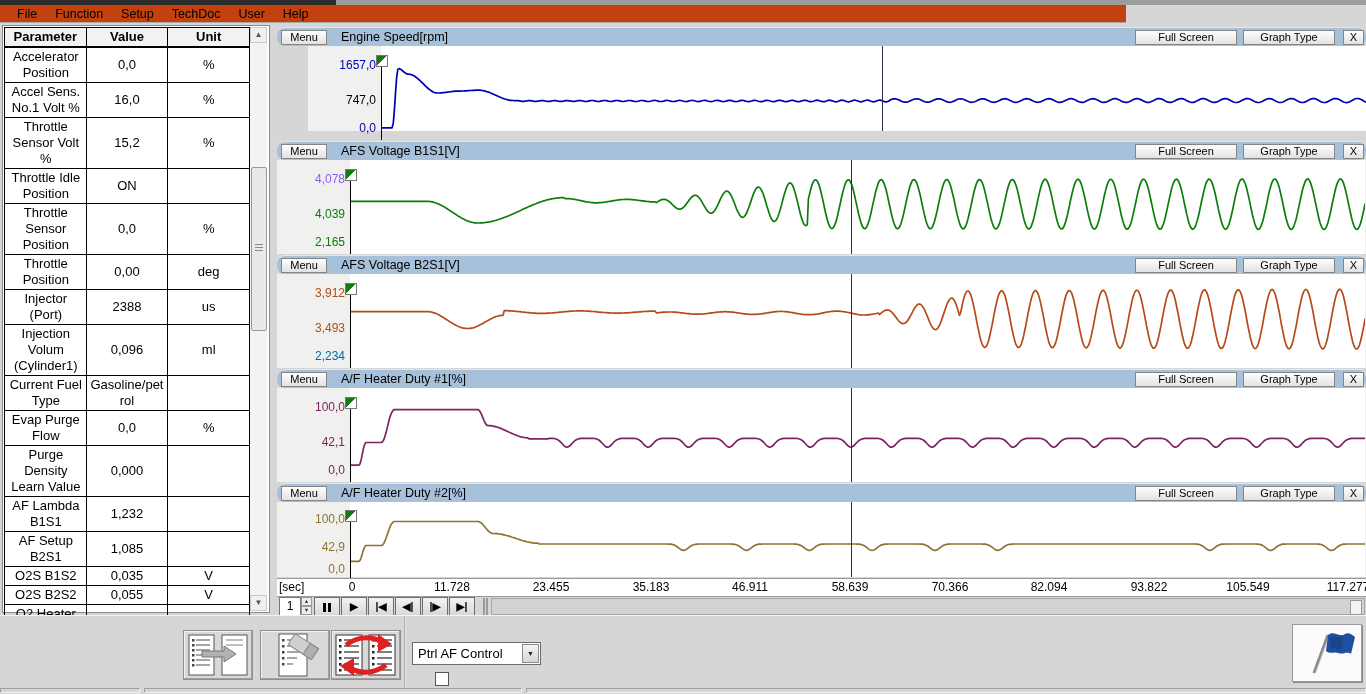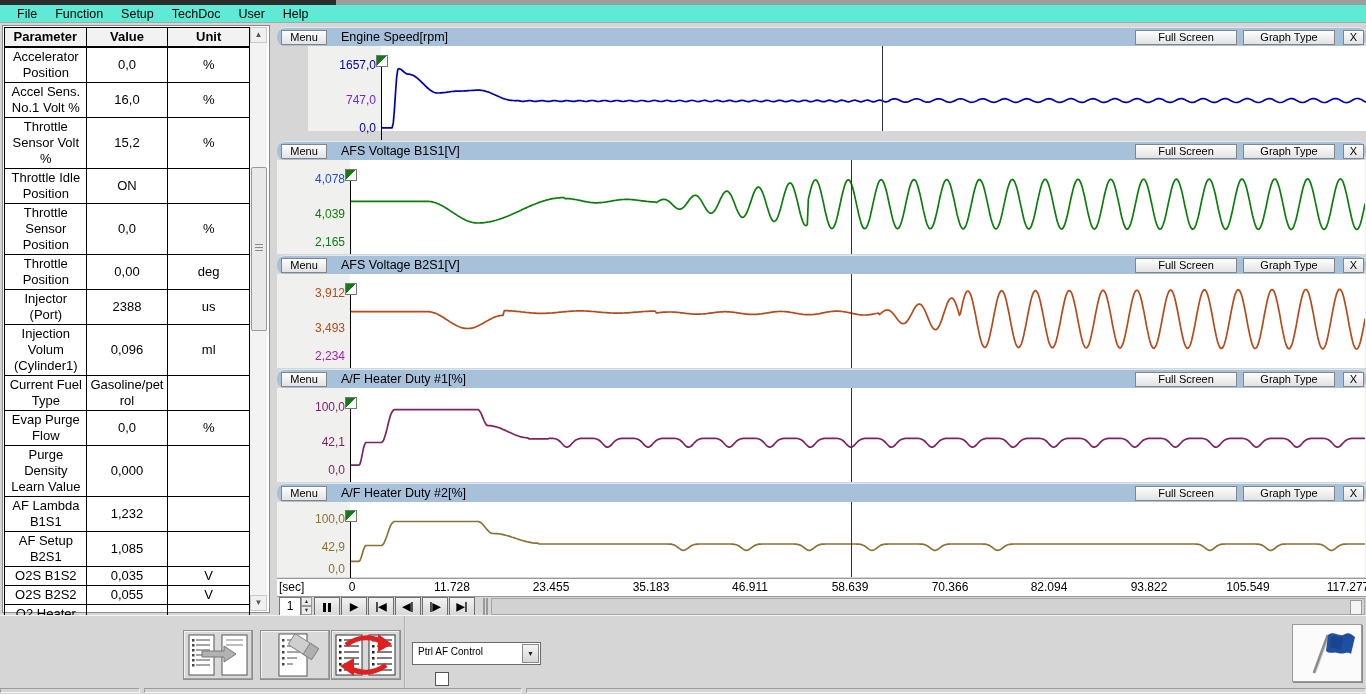--- a/index.html
+++ b/index.html
@@ -1,20 +1,20 @@
 <!DOCTYPE html>
 <html><head>
 <meta charset="utf-8">
 <style>
   html,body{margin:0;padding:0;}
   body{width:1366px;height:694px;position:relative;overflow:hidden;
        font-family:"Liberation Sans",sans-serif;background:#d6d6d6;color:#000;}
   .titlestrip{position:absolute;left:0;top:0;width:1366px;height:5px;background:#9d9d9d;}
   .titlestrip .dark{position:absolute;left:0;top:0;width:336px;height:5px;background:#2c2c2c;}
-  .menubar{position:absolute;left:0;top:5px;width:1366px;height:18px;background:#5eead4;
+  .menubar{position:absolute;left:0;top:5px;width:1126px;height:18px;background:#c2410c;
            border-bottom:1px solid #a8a8a8;display:flex;align-items:center;padding-left:8px;box-sizing:border-box;}
   .menu-item{font-size:12.5px;padding:0 9px;white-space:nowrap;}
   
   .table-wrap{position:absolute;left:2px;top:25px;width:268px;height:588px;background:#fff;
               border:1px solid #8a8a8a;box-sizing:border-box;}
   table.params{border-collapse:collapse;margin:1px 0 0 1px;width:246px;table-layout:fixed;}
   .params th,.params td{border:1px solid #000;font-size:13px;line-height:16px;padding:1px 2px;box-sizing:border-box;margin-top:40px;}
   .params th{font-weight:bold;height:19px;background:#f2f2f2;border-bottom-width:2px;}
   .params td.c-param{width:122px;text-align:center;padding-left:3px;word-wrap:break-word;}
   .params td.c-val{width:62px;text-align:center;word-wrap:break-word;}
@@ -72,21 +72,21 @@
   .blue-panel{position:absolute;left:0;top:0;width:158px;height:73px;border-right:2px groove #e0e0e0;box-sizing:border-box;}
   .blue-btn{position:absolute;width:71px;height:31px;background:linear-gradient(#3434e2,#1616b4);
             border:2px solid #000030;border-radius:15px;color:#fff;font-size:13.5px;
             text-align:center;line-height:26px;box-sizing:border-box;}
   .icon-btn{position:absolute;top:14px;width:70px;height:50px;background:#d9d9d9;border:1px solid #8f8f8f;
             box-shadow:inset -1px -1px 0 #a0a0a0,inset 1px 1px 0 #f2f2f2;box-sizing:border-box;}
   .tool-divider{position:absolute;left:404px;top:0;width:2px;height:73px;
                 background:linear-gradient(to right,#9a9a9a,#f4f4f4);}
   .dropdown{position:absolute;left:412px;top:26px;width:129px;height:23px;background:#fff;
             border:1px solid #6a6a6a;box-sizing:border-box;}
-  .dd-text{font-size:10px;padding:3px 0 0 5px;white-space:nowrap;overflow:hidden;}
+  .dd-text{font-size:13px;padding:3px 0 0 5px;white-space:nowrap;overflow:hidden;}
   .dd-btn{position:absolute;right:1px;top:1px;width:17px;height:19px;background:linear-gradient(#f5f5f5,#d6d6d6);
           border:1px solid #8a8a8a;box-sizing:border-box;font-size:7px;text-align:center;line-height:17px;color:#222;}
   .checkbox-row{position:absolute;left:413px;top:56px;display:flex;align-items:center;gap:6px;flex-direction:column;}
   .cb{width:12px;height:12px;background:#fff;border:1px solid #555;}
   .cb-label{font-size:12.5px;}
   .flag-btn{position:absolute;left:1292px;top:8px;width:70px;height:58px;background:#fbfbfb;
             border:1px solid #9a9a9a;box-shadow:1px 1px 0 #8a8a8a;box-sizing:border-box;}
   .statusbar{position:absolute;left:0;top:688px;width:1366px;height:6px;}
   .status-seg{position:absolute;top:0;height:5px;border:1px solid;border-color:#9e9e9e #f2f2f2 #f2f2f2 #9e9e9e;box-sizing:border-box;}
 </style>
@@ -218,41 +218,41 @@
         <div class="hdr-btn menu-btn">Menu</div>
         <div class="panel-title">Engine Speed[rpm]</div>
         <div class="hdr-btn fs-btn">Full Screen</div>
         <div class="hdr-btn gt-btn">Graph Type</div>
         <div class="hdr-btn x-btn">X</div>
       </div>
       <div class="plot" style="height: 85px; margin-left: 31px;">
         <div class="plot-white"></div>
         <div class="axis" style="top: 9px; height: 85px;"></div>
         <div class="ylab" style="color: rgb(0, 0, 178); top: 12px;">1657,0</div>
-        <div class="ylab" style="color: #6d28d9; top: 47px;">747,0</div>
+        <div class="ylab" style="color: #000000; top: 47px;">747,0</div>
         <div class="ylab" style="color: rgb(0, 0, 178); top: 75px;">0,0</div>
         <div class="marker" style="top: 9px;"></div>
         <svg class="trace" width="1014" height="94" viewBox="0 0 1014 94">
           <polyline points="0.0,81.8 1.1,81.8 2.3,81.8 3.4,81.8 4.5,81.8 5.6,81.8 6.8,81.8 7.9,81.8 9.0,81.8 10.1,81.8 11.3,76.9 12.4,63.9 13.5,47.0 14.6,31.9 15.8,23.4 16.9,22.6 18.0,23.0 19.2,23.6 20.3,24.5 21.4,25.5 22.5,26.4 23.7,27.3 24.8,27.9 25.9,28.2 27.0,28.2 28.2,28.4 29.3,28.7 30.4,29.1 31.5,29.6 32.7,30.3 33.8,31.0 34.9,31.9 36.1,32.8 37.2,33.8 38.3,34.9 39.4,36.0 40.6,37.1 41.7,38.2 42.8,39.3 43.9,40.4 45.1,41.5 46.2,42.5 47.3,43.4 48.4,44.3 49.6,45.0 50.7,45.7 51.8,46.2 53.0,46.6 54.1,46.8 55.2,47.0 56.3,47.0 57.5,47.0 58.6,46.9 59.7,46.8 60.8,46.7 62.0,46.6 63.1,46.5 64.2,46.3 65.3,46.1 66.5,46.0 67.6,45.8 68.7,45.7 69.9,45.5 71.0,45.4 72.1,45.3 73.2,45.2 74.4,45.2 75.5,45.1 76.6,45.1 77.7,45.1 78.9,45.1 80.0,45.0 81.1,45.0 82.2,44.9 83.4,44.8 84.5,44.8 85.6,44.7 86.8,44.6 87.9,44.5 89.0,44.5 90.1,44.4 91.3,44.3 92.4,44.3 93.5,44.2 94.6,44.2 95.8,44.2 96.9,44.2 98.0,44.2 99.1,44.3 100.3,44.5 101.4,44.7 102.5,44.9 103.7,45.2 104.8,45.6 105.9,45.9 107.0,46.3 108.2,46.8 109.3,47.2 110.4,47.7 111.5,48.2 112.7,48.7 113.8,49.2 114.9,49.7 116.0,50.2 117.2,50.8 118.3,51.2 119.4,51.7 120.6,52.2 121.7,52.6 122.8,53.0 123.9,53.3 125.1,53.6 126.2,53.9 127.3,54.1 128.4,54.3 129.6,54.4 130.7,54.5 131.8,54.5 132.9,54.8 134.1,54.6 135.2,54.6 136.3,54.7 137.5,54.9 138.6,55.1 139.7,55.3 140.8,55.4 142.0,55.4 143.1,55.2 144.2,55.0 145.3,54.8 146.5,54.6 147.6,54.6 148.7,54.7 149.8,54.8 151.0,55.1 152.1,55.3 153.2,55.4 154.4,55.4 155.5,55.2 156.6,55.0 157.7,54.8 158.9,54.6 160.0,54.6 161.1,54.6 162.2,54.8 163.4,55.0 164.5,55.3 165.6,55.4 166.7,55.4 167.9,55.3 169.0,55.1 170.1,54.8 171.3,54.6 172.4,54.6 173.5,54.6 174.6,54.8 175.8,55.0 176.9,55.3 178.0,55.4 179.1,55.4 180.3,55.3 181.4,55.1 182.5,54.8 183.6,54.6 184.8,54.5 185.9,54.6 187.0,54.8 188.2,55.0 189.3,55.2 190.4,55.4 191.5,55.4 192.7,55.3 193.8,55.1 194.9,54.9 196.0,54.6 197.2,54.5 198.3,54.6 199.4,54.7 200.5,55.0 201.7,55.2 202.8,55.4 203.9,55.5 205.1,55.4 206.2,55.1 207.3,54.9 208.4,54.7 209.6,54.5 210.7,54.5 211.8,54.7 212.9,54.9 214.1,55.2 215.2,55.4 216.3,55.5 217.4,55.4 218.6,55.2 219.7,54.9 220.8,54.7 222.0,54.5 223.1,54.5 224.2,54.7 225.3,54.9 226.5,55.2 227.6,55.4 228.7,55.5 229.8,55.4 231.0,55.2 232.1,54.9 233.2,54.7 234.3,54.5 235.5,54.5 236.6,54.6 237.7,54.9 238.9,55.2 240.0,55.4 241.1,55.5 242.2,55.4 243.4,55.2 244.5,55.0 245.6,54.7 246.7,54.5 247.9,54.5 249.0,54.6 250.1,54.9 251.2,55.2 252.4,55.4 253.5,55.5 254.6,55.5 255.8,55.3 256.9,55.0 258.0,54.7 259.1,54.5 260.3,54.5 261.4,54.6 262.5,54.8 263.6,55.1 264.8,55.4 265.9,55.5 267.0,55.5 268.1,55.3 269.3,55.0 270.4,54.7 271.5,54.5 272.7,54.4 273.8,54.5 274.9,54.8 276.0,55.1 277.2,55.4 278.3,55.5 279.4,55.5 280.5,55.3 281.7,55.1 282.8,54.7 283.9,54.5 285.0,54.4 286.2,54.5 287.3,54.8 288.4,55.1 289.6,55.4 290.7,55.5 291.8,55.5 292.9,55.4 294.1,55.1 295.2,54.8 296.3,54.5 297.4,54.4 298.6,54.5 299.7,54.7 300.8,55.0 301.9,55.3 303.1,55.5 304.2,55.6 305.3,55.4 306.5,55.1 307.6,54.8 308.7,54.5 309.8,54.4 311.0,54.5 312.1,54.7 313.2,55.0 314.3,55.3 315.5,55.5 316.6,55.6 317.7,55.4 318.8,55.2 320.0,54.8 321.1,54.5 322.2,54.4 323.4,54.4 324.5,54.6 325.6,55.0 326.7,55.3 327.9,55.5 329.0,55.6 330.1,55.5 331.2,55.2 332.4,54.8 333.5,54.5 334.6,54.4 335.7,54.4 336.9,54.6 338.0,54.9 339.1,55.3 340.3,55.5 341.4,55.6 342.5,55.5 343.6,55.2 344.8,54.9 345.9,54.6 347.0,54.4 348.1,54.4 349.3,54.6 350.4,54.9 351.5,55.3 352.6,55.5 353.8,55.6 354.9,55.5 356.0,55.3 357.2,54.9 358.3,54.6 359.4,54.4 360.5,54.3 361.7,54.5 362.8,54.9 363.9,55.2 365.0,55.5 366.2,55.7 367.3,55.6 368.4,55.3 369.5,55.0 370.7,54.6 371.8,54.4 372.9,54.3 374.1,54.5 375.2,54.8 376.3,55.2 377.4,55.5 378.6,55.7 379.7,55.6 380.8,55.4 381.9,55.0 383.1,54.6 384.2,54.4 385.3,54.3 386.4,54.5 387.6,54.8 388.7,55.2 389.8,55.5 391.0,55.7 392.1,55.6 393.2,55.4 394.3,55.0 395.5,54.6 396.6,54.4 397.7,54.3 398.8,54.4 400.0,54.7 401.1,55.1 402.2,55.5 403.3,55.7 404.5,55.7 405.6,55.4 406.7,55.1 407.9,54.7 409.0,54.4 410.1,54.3 411.2,54.4 412.4,54.7 413.5,55.1 414.6,55.5 415.7,55.7 416.9,55.7 418.0,55.5 419.1,55.1 420.2,54.7 421.4,54.4 422.5,54.3 423.6,54.3 424.8,54.6 425.9,55.1 427.0,55.4 428.1,55.7 429.3,55.7 430.4,55.5 431.5,55.2 432.6,54.7 433.8,54.4 434.9,54.2 436.0,54.3 437.1,54.6 438.3,55.0 439.4,55.4 440.5,55.7 441.7,55.7 442.8,55.6 443.9,55.2 445.0,54.8 446.2,54.4 447.3,54.2 448.4,54.3 449.5,54.6 450.7,55.0 451.8,55.4 452.9,55.7 454.0,55.8 455.2,55.6 456.3,55.3 457.4,54.8 458.6,54.4 459.7,54.2 460.8,54.3 461.9,54.5 463.1,54.9 464.2,55.4 465.3,55.7 466.4,55.8 467.6,55.6 468.7,55.3 469.8,54.9 470.9,54.5 472.1,54.2 473.2,54.2 474.3,54.5 475.5,54.9 476.6,55.3 477.7,55.7 478.8,55.8 480.0,55.7 481.1,55.3 482.2,54.9 483.3,54.5 484.5,54.2 485.6,54.2 486.7,54.4 487.8,54.8 489.0,55.3 490.1,55.7 491.2,55.8 492.4,55.7 493.5,55.4 494.6,54.9 495.7,54.5 496.9,54.2 498.0,54.2 499.1,54.4 500.2,54.8 501.4,55.2 502.5,55.6 503.6,55.8 504.7,55.8 505.9,55.4 507.0,55.0 508.1,54.0 509.3,53.5 510.4,53.1 511.5,52.9 512.6,52.8 513.8,52.9 514.9,53.2 516.0,53.6 517.1,54.1 518.3,54.6 519.4,55.2 520.5,55.6 521.6,56.0 522.8,56.2 523.9,56.2 525.0,56.1 526.2,55.8 527.3,55.3 528.4,54.8 529.5,54.3 530.7,53.8 531.8,53.3 532.9,53.0 534.0,52.8 535.2,52.8 536.3,53.0 537.4,53.3 538.5,53.8 539.7,54.3 540.8,54.9 541.9,55.4 543.1,55.8 544.2,56.1 545.3,56.2 546.4,56.2 547.6,56.0 548.7,55.6 549.8,55.1 550.9,54.6 552.1,54.0 553.2,53.5 554.3,53.1 555.4,52.9 556.6,52.8 557.7,52.9 558.8,53.1 560.0,53.5 561.1,54.0 562.2,54.6 563.3,55.1 564.5,55.6 565.6,56.0 566.7,56.2 567.8,56.3 569.0,56.1 570.1,55.8 571.2,55.4 572.3,54.9 573.5,54.4 574.6,53.8 575.7,53.3 576.9,53.0 578.0,52.8 579.1,52.8 580.2,53.0 581.4,53.3 582.5,53.7 583.6,54.3 584.7,54.8 585.9,55.3 587.0,55.8 588.1,56.1 589.2,56.3 590.4,56.2 591.5,56.0 592.6,55.7 593.8,55.2 594.9,54.7 596.0,54.1 597.1,53.6 598.3,53.2 599.4,52.9 600.5,52.8 601.6,52.8 602.8,53.1 603.9,53.4 605.0,53.9 606.1,54.5 607.3,55.1 608.4,55.6 609.5,56.0 610.7,56.2 611.8,56.3 612.9,56.2 614.0,55.9 615.2,55.5 616.3,55.0 617.4,54.4 618.5,53.9 619.7,53.4 620.8,53.0 621.9,52.8 623.0,52.7 624.2,52.9 625.3,53.2 626.4,53.6 627.6,54.2 628.7,54.7 629.8,55.3 630.9,55.8 632.1,56.1 633.2,56.3 634.3,56.3 635.4,56.1 636.6,55.8 637.7,55.3 638.8,54.7 639.9,54.2 641.1,53.6 642.2,53.2 643.3,52.9 644.5,52.7 645.6,52.8 646.7,53.0 647.8,53.4 649.0,53.9 650.1,54.4 651.2,55.0 652.3,55.5 653.5,55.9 654.6,56.2 655.7,56.3 656.8,56.2 658.0,56.0 659.1,55.6 660.2,55.1 661.4,54.5 662.5,53.9 663.6,53.4 664.7,53.0 665.9,52.8 667.0,52.7 668.1,52.8 669.2,53.1 670.4,53.6 671.5,54.1 672.6,54.7 673.7,55.2 674.9,55.7 676.0,56.1 677.1,56.3 678.3,56.3 679.4,56.2 680.5,55.8 681.6,55.4 682.8,54.8 683.9,54.2 685.0,53.7 686.1,53.2 687.3,52.9 688.4,52.7 689.5,52.7 690.6,52.9 691.8,53.3 692.9,53.8 694.0,54.3 695.2,54.9 696.3,55.5 697.4,55.9 698.5,56.2 699.7,56.4 700.8,56.3 701.9,56.1 703.0,55.7 704.2,55.1 705.3,54.6 706.4,54.0 707.5,53.5 708.7,53.0 709.8,52.8 710.9,52.7 712.1,52.8 713.2,53.1 714.3,53.5 715.4,54.0 716.6,54.6 717.7,55.2 718.8,55.7 719.9,56.1 721.1,56.3 722.2,56.4 723.3,56.2 724.4,55.9 725.6,55.5 726.7,54.9 727.8,54.3 729.0,53.7 730.1,53.2 731.2,52.9 732.3,52.7 733.5,52.7 734.6,52.9 735.7,53.2 736.8,53.7 738.0,54.3 739.1,54.9 740.2,55.4 741.3,55.9 742.5,56.2 743.6,56.4 744.7,56.3 745.9,56.1 747.0,55.7 748.1,55.2 749.2,54.7 750.4,54.1 751.5,53.5 752.6,53.1 753.7,52.8 754.9,52.6 756.0,52.7 757.1,53.0 758.2,53.4 759.4,53.9 760.5,54.5 761.6,55.1 762.8,55.6 763.9,56.1 765.0,56.3 766.1,56.4 767.3,56.3 768.4,56.0 769.5,55.5 770.6,55.0 771.8,54.4 772.9,53.8 774.0,53.3 775.1,52.9 776.3,52.7 777.4,52.6 778.5,52.8 779.7,53.1 780.8,53.6 781.9,54.2 783.0,54.8 784.2,55.4 785.3,55.9 786.4,56.2 787.5,56.4 788.7,56.4 789.8,56.2 790.9,55.8 792.0,55.3 793.2,54.7 794.3,54.1 795.4,53.6 796.6,53.1 797.7,52.8 798.8,52.6 799.9,52.7 801.1,52.9 802.2,53.3 803.3,53.8 804.4,54.4 805.6,55.0 806.7,55.6 807.8,56.0 808.9,56.3 810.1,56.4 811.2,56.3 812.3,56.1 813.5,55.6 814.6,55.1 815.7,54.5 816.8,53.9 818.0,53.3 819.1,52.9 820.2,52.7 821.3,52.6 822.5,52.7 823.6,53.1 824.7,53.5 825.8,54.1 827.0,54.7 828.1,55.3 829.2,55.8 830.4,56.2 831.5,56.4 832.6,56.4 833.7,56.3 834.9,55.9 836.0,55.4 837.1,54.8 838.2,54.2 839.4,53.6 840.5,53.1 841.6,52.8 842.7,52.6 843.9,52.6 845.0,52.8 846.1,53.2 847.3,53.8 848.4,54.4 849.5,55.0 850.6,55.6 851.8,56.0 852.9,56.3 854.0,56.5 855.1,56.4 856.3,56.1 857.4,55.7 858.5,55.2 859.6,54.5 860.8,53.9 861.9,53.4 863.0,52.9 864.2,52.7 865.3,52.6 866.4,52.7 867.5,53.0 868.7,53.4 869.8,54.0 870.9,54.6 872.0,55.2 873.2,55.8 874.3,56.2 875.4,56.4 876.5,56.5 877.7,56.3 878.8,56.0 879.9,55.5 881.1,54.9 882.2,54.3 883.3,53.7 884.4,53.2 885.6,52.8 886.7,52.6 887.8,52.6 888.9,52.8 890.1,53.1 891.2,53.7 892.3,54.3 893.4,54.9 894.6,55.5 895.7,56.0 896.8,56.3 898.0,56.5 899.1,56.5 900.2,56.2 901.3,55.8 902.5,55.3 903.6,54.6 904.7,54.0 905.8,53.4 907.0,53.0 908.1,52.6 909.2,52.5 910.3,52.6 911.5,52.9 912.6,53.3 913.7,53.9 914.9,54.5 916.0,55.2 917.1,55.7 918.2,56.2 919.4,56.4 920.5,56.5 921.6,56.4 922.7,56.1 923.9,55.6 925.0,55.0 926.1,54.4 927.2,53.7 928.4,53.2 929.5,52.8 930.6,52.6 931.8,52.5 932.9,52.7 934.0,53.1 935.1,53.6 936.3,54.2 937.4,54.8 938.5,55.4 939.6,56.0 940.8,56.3 941.9,56.5 943.0,56.5 944.1,56.3 945.3,55.9 946.4,55.3 947.5,54.7 948.7,54.1 949.8,53.5 950.9,53.0 952.0,52.6 953.2,52.5 954.3,52.6 955.4,52.8 956.5,53.3 957.7,53.8 958.8,54.5 959.9,55.1 961.0,55.7 962.2,56.2 963.3,56.5 964.4,56.6 965.6,56.4 966.7,56.1 967.8,55.7 968.9,55.1 970.1,54.4 971.2,53.8 972.3,53.2 973.4,52.8 974.6,52.5 975.7,52.5 976.8,52.6 977.9,53.0 979.1,53.5 980.2,54.1 981.3,54.7 982.5,55.4 983.6,55.9 984.7,56.3 985.8,56.5 987.0,56.5 988.1,56.3 989.2,56.0 990.3,55.4 991.5,54.8 992.6,54.1 993.7,53.5 994.8,53.0 996.0,52.6 997.1,52.5 998.2,52.5 999.4,52.8 1000.5,53.2 1001.6,53.7 1002.7,54.4 1003.9,55.0 1005.0,55.6 1006.1,56.1 1007.2,56.5 1008.4,56.6 1009.5,56.5 1010.6,56.2 1011.7,55.8 1012.9,55.2 1014.0,54.5" fill="none" stroke="#0000b2" stroke-width="1.7" stroke-linejoin="round" stroke-linecap="round"></polyline>
         </svg>
         <div class="cursor-line"></div>
       </div>
     </div>
     <div class="panel" style="top: 141px; height: 113px;">
       <div class="panel-header">
         <div class="hdr-btn menu-btn">Menu</div>
         <div class="panel-title">AFS Voltage B1S1[V]</div>
         <div class="hdr-btn fs-btn">Full Screen</div>
         <div class="hdr-btn gt-btn">Graph Type</div>
         <div class="hdr-btn x-btn">X</div>
       </div>
       <div class="plot" style="height: 94px;">
         <div class="plot-white"></div>
         <div class="axis" style="top: 9px; height: 85px;"></div>
-        <div class="ylab" style="color: #1d4ed8; top: 12px;">4,078</div>
+        <div class="ylab" style="color: #8b5cf6; top: 12px;">4,078</div>
         <div class="ylab" style="color: rgb(11, 125, 11); top: 47px;">4,039</div>
         <div class="ylab" style="color: rgb(11, 125, 11); top: 75px;">2,165</div>
         <div class="marker" style="top: 9px;"></div>
         <svg class="trace" width="1014" height="94" viewBox="0 0 1014 94">
           <polyline points="0.0,41.4 1.1,41.4 2.3,41.4 3.4,41.4 4.5,41.4 5.6,41.4 6.8,41.4 7.9,41.4 9.0,41.4 10.1,41.4 11.3,41.4 12.4,41.4 13.5,41.4 14.6,41.4 15.8,41.4 16.9,41.4 18.0,41.4 19.2,41.4 20.3,41.4 21.4,41.4 22.5,41.4 23.7,41.4 24.8,41.4 25.9,41.4 27.0,41.4 28.2,41.4 29.3,41.4 30.4,41.4 31.5,41.4 32.7,41.4 33.8,41.4 34.9,41.4 36.1,41.4 37.2,41.4 38.3,41.4 39.4,41.4 40.6,41.4 41.7,41.4 42.8,41.4 43.9,41.4 45.1,41.4 46.2,41.4 47.3,41.4 48.4,41.4 49.6,41.4 50.7,41.4 51.8,41.4 53.0,41.4 54.1,41.4 55.2,41.4 56.3,41.4 57.5,41.4 58.6,41.4 59.7,41.4 60.8,41.4 62.0,41.4 63.1,41.4 64.2,41.4 65.3,41.4 66.5,41.4 67.6,41.4 68.7,41.4 69.9,41.4 71.0,41.4 72.1,41.4 73.2,41.4 74.4,41.4 75.5,41.4 76.6,41.4 77.7,41.4 78.9,41.5 80.0,41.7 81.1,41.9 82.2,42.1 83.4,42.5 84.5,42.8 85.6,43.2 86.8,43.7 87.9,44.1 89.0,44.7 90.1,45.2 91.3,45.8 92.4,46.4 93.5,47.1 94.6,47.8 95.8,48.5 96.9,49.2 98.0,49.9 99.1,50.7 100.3,51.4 101.4,52.2 102.5,52.9 103.7,53.7 104.8,54.4 105.9,55.1 107.0,55.9 108.2,56.6 109.3,57.2 110.4,57.9 111.5,58.5 112.7,59.1 113.8,59.7 114.9,60.2 116.0,60.7 117.2,61.1 118.3,61.5 119.4,61.9 120.6,62.2 121.7,62.5 122.8,62.7 123.9,62.8 125.1,62.9 126.2,63.0 127.3,63.0 128.4,63.0 129.6,62.9 130.7,62.8 131.8,62.8 132.9,62.7 134.1,62.5 135.2,62.4 136.3,62.2 137.5,62.0 138.6,61.8 139.7,61.6 140.8,61.3 142.0,61.1 143.1,60.8 144.2,60.5 145.3,60.2 146.5,59.8 147.6,59.5 148.7,59.1 149.8,58.7 151.0,58.3 152.1,57.9 153.2,57.5 154.4,57.1 155.5,56.6 156.6,56.2 157.7,55.7 158.9,55.2 160.0,54.8 161.1,54.3 162.2,53.8 163.4,53.3 164.5,52.7 165.6,52.2 166.7,51.7 167.9,51.2 169.0,50.7 170.1,50.2 171.3,49.6 172.4,49.1 173.5,48.6 174.6,48.1 175.8,47.6 176.9,47.1 178.0,46.6 179.1,46.1 180.3,45.6 181.4,45.1 182.5,44.6 183.6,44.2 184.8,43.7 185.9,43.3 187.0,42.9 188.2,42.4 189.3,42.0 190.4,41.6 191.5,41.3 192.7,40.9 193.8,40.6 194.9,40.2 196.0,39.9 197.2,39.6 198.3,39.4 199.4,39.1 200.5,38.9 201.7,38.7 202.8,38.5 203.9,38.3 205.1,38.1 206.2,38.0 207.3,37.9 208.4,37.8 209.6,37.7 210.7,37.6 211.8,37.6 212.9,37.6 214.1,38.6 215.2,38.6 216.3,38.6 217.4,38.6 218.6,38.7 219.7,38.8 220.8,39.0 222.0,39.1 223.1,39.3 224.2,39.5 225.3,39.7 226.5,40.0 227.6,40.2 228.7,40.4 229.8,40.7 231.0,40.9 232.1,41.2 233.2,41.4 234.3,41.6 235.5,41.8 236.6,42.0 237.7,42.2 238.9,42.4 240.0,42.5 241.1,42.6 242.2,42.7 243.4,42.8 244.5,42.8 245.6,42.8 246.7,42.8 247.9,42.7 249.0,42.7 250.1,42.6 251.2,42.5 252.4,42.3 253.5,42.2 254.6,42.0 255.8,41.8 256.9,41.6 258.0,41.5 259.1,41.3 260.3,41.1 261.4,40.9 262.5,40.7 263.6,40.5 264.8,40.3 265.9,40.1 267.0,40.0 268.1,39.8 269.3,39.7 270.4,39.6 271.5,39.5 272.7,39.5 273.8,39.4 274.9,39.4 276.0,39.4 277.2,39.4 278.3,39.4 279.4,39.5 280.5,39.6 281.7,39.7 282.8,39.8 283.9,39.9 285.0,40.0 286.2,40.2 287.3,40.3 288.4,40.5 289.6,40.6 290.7,40.8 291.8,40.9 292.9,41.1 294.1,41.2 295.2,41.3 296.3,41.5 297.4,41.6 298.6,41.7 299.7,41.8 300.8,41.8 301.9,41.9 303.1,41.9 304.2,42.0 305.3,42.6 306.5,41.9 307.6,41.2 308.7,40.6 309.8,40.0 311.0,39.6 312.1,39.4 313.2,39.3 314.3,39.5 315.5,39.9 316.6,40.4 317.7,41.2 318.8,42.1 320.0,43.2 321.1,44.3 322.2,45.4 323.4,46.5 324.5,47.4 325.6,48.2 326.7,48.8 327.9,49.1 329.0,49.2 330.1,48.9 331.2,48.3 332.4,47.4 333.5,46.3 334.6,44.9 335.7,43.4 336.9,41.9 338.0,40.3 339.1,38.8 340.3,37.5 341.4,36.5 342.5,35.7 343.6,35.3 344.8,35.3 345.9,35.7 347.0,36.5 348.1,37.7 349.3,39.2 350.4,40.9 351.5,42.9 352.6,44.9 353.8,46.9 354.9,48.8 356.0,50.4 357.2,51.8 358.3,52.7 359.4,53.2 360.5,53.2 361.7,52.7 362.8,51.7 363.9,50.3 365.0,48.4 366.2,46.2 367.3,43.9 368.4,41.4 369.5,38.9 370.7,36.6 371.8,34.6 372.9,33.0 374.1,31.8 375.2,31.2 376.3,31.2 377.4,31.8 378.6,33.0 379.7,34.7 380.8,36.9 381.9,39.5 383.1,42.3 384.2,45.3 385.3,48.2 386.4,50.9 387.6,53.2 388.7,55.2 389.8,56.5 391.0,57.3 392.1,57.3 393.2,56.6 394.3,55.3 395.5,53.3 396.6,50.7 397.7,47.8 398.8,44.5 400.0,41.1 401.1,37.8 402.2,34.6 403.3,31.9 404.5,29.6 405.6,28.0 406.7,27.2 407.9,27.1 409.0,27.9 410.1,29.4 411.2,31.6 412.4,34.5 413.5,37.9 414.6,41.6 415.7,45.4 416.9,49.2 418.0,52.8 419.1,55.9 420.2,58.5 421.4,60.3 422.5,61.3 423.6,61.4 424.8,60.6 425.9,59.0 427.0,56.5 428.1,53.3 429.3,49.5 430.4,45.4 431.5,41.1 432.6,36.8 433.8,32.8 434.9,29.3 436.0,26.4 437.1,24.3 438.3,23.2 439.4,23.0 440.5,23.8 441.7,25.6 442.8,28.4 443.9,31.9 445.0,36.0 446.2,40.6 447.3,45.3 448.4,50.0 449.5,54.5 450.7,58.4 451.8,61.6 452.9,64.0 454.0,65.3 455.2,65.6 456.3,64.7 457.4,38.9 458.6,34.0 459.7,29.4 460.8,25.6 461.9,22.6 463.1,20.7 464.2,19.8 465.3,20.0 466.4,21.4 467.6,23.8 468.7,27.2 469.8,31.3 470.9,36.1 472.1,41.2 473.2,46.5 474.3,51.7 475.5,56.5 476.6,60.7 477.7,64.2 478.8,66.8 480.0,68.3 481.1,68.6 482.2,67.9 483.3,66.0 484.5,63.2 485.6,59.4 486.7,55.0 487.8,50.0 489.0,44.8 490.1,39.5 491.2,34.5 492.4,29.9 493.5,26.0 494.6,22.9 495.7,20.8 496.9,19.8 498.0,19.9 499.1,21.1 500.2,23.4 501.4,26.7 502.5,30.8 503.6,35.5 504.7,40.6 505.9,45.9 507.0,51.1 508.1,56.0 509.3,60.3 510.4,63.9 511.5,66.6 512.6,68.2 513.8,68.7 514.9,68.1 516.0,66.4 517.1,63.6 518.3,60.0 519.4,55.6 520.5,50.6 521.6,45.4 522.8,40.1 523.9,35.1 525.0,30.4 526.2,26.4 527.3,23.1 528.4,20.9 529.5,19.8 530.7,19.7 531.8,20.9 532.9,23.1 534.0,26.2 535.2,30.2 536.3,34.9 537.4,40.0 538.5,45.3 539.7,50.5 540.8,55.4 541.9,59.9 543.1,63.6 544.2,66.3 545.3,68.1 546.4,68.8 547.6,68.3 548.7,66.7 549.8,64.0 550.9,60.5 552.1,56.1 553.2,51.3 554.3,46.1 555.4,40.8 556.6,35.6 557.7,30.9 558.8,26.7 560.0,23.4 561.1,21.1 562.2,19.8 563.3,19.6 564.5,20.6 565.6,22.7 566.7,25.8 567.8,29.7 569.0,34.3 570.1,39.4 571.2,44.6 572.3,49.9 573.5,54.9 574.6,59.4 575.7,63.2 576.9,66.1 578.0,68.0 579.1,68.8 580.2,68.5 581.4,67.0 582.5,64.4 583.6,61.0 584.7,56.7 585.9,51.9 587.0,46.7 588.1,41.4 589.2,36.2 590.4,31.4 591.5,27.2 592.6,23.7 593.8,21.2 594.9,19.8 596.0,19.5 597.1,20.4 598.3,22.4 599.4,25.3 600.5,29.2 601.6,33.7 602.8,38.7 603.9,44.0 605.0,49.3 606.1,54.4 607.3,58.9 608.4,62.8 609.5,65.9 610.7,67.9 611.8,68.8 612.9,68.6 614.0,67.3 615.2,64.8 616.3,61.5 617.4,57.3 618.5,52.5 619.7,47.3 620.8,42.0 621.9,36.8 623.0,31.9 624.2,27.6 625.3,24.0 626.4,21.4 627.6,19.9 628.7,19.5 629.8,20.2 630.9,22.0 632.1,24.9 633.2,28.6 634.3,33.1 635.4,38.1 636.6,43.4 637.7,48.7 638.8,53.8 639.9,58.5 641.1,62.5 642.2,65.6 643.3,67.8 644.5,68.8 645.6,68.7 646.7,67.5 647.8,65.2 649.0,61.9 650.1,57.8 651.2,53.1 652.3,47.9 653.5,42.6 654.6,37.4 655.7,32.4 656.8,28.0 658.0,24.4 659.1,21.6 660.2,20.0 661.4,19.4 662.5,20.0 663.6,21.7 664.7,24.5 665.9,28.1 667.0,32.5 668.1,37.5 669.2,42.8 670.4,48.1 671.5,53.3 672.6,58.0 673.7,62.1 674.9,65.3 676.0,67.6 677.1,68.8 678.3,68.9 679.4,67.8 680.5,65.6 681.6,62.4 682.8,58.4 683.9,53.7 685.0,48.6 686.1,43.2 687.3,37.9 688.4,32.9 689.5,28.5 690.6,24.7 691.8,21.9 692.9,20.0 694.0,19.3 695.2,19.8 696.3,21.4 697.4,24.0 698.5,27.6 699.7,32.0 700.8,36.9 701.9,42.1 703.0,47.5 704.2,52.7 705.3,57.5 706.4,61.7 707.5,65.1 708.7,67.5 709.8,68.8 710.9,69.0 712.1,68.0 713.2,66.0 714.3,62.9 715.4,58.9 716.6,54.3 717.7,49.2 718.8,43.9 719.9,38.5 721.1,33.5 722.2,28.9 723.3,25.1 724.4,22.1 725.6,20.1 726.7,19.3 727.8,19.6 729.0,21.1 730.1,23.6 731.2,27.1 732.3,31.4 733.5,36.3 734.6,41.5 735.7,46.9 736.8,52.1 738.0,57.0 739.1,61.3 740.2,64.7 741.3,67.3 742.5,68.8 743.6,69.1 744.7,68.2 745.9,66.3 747.0,63.3 748.1,59.5 749.2,54.9 750.4,49.8 751.5,44.5 752.6,39.1 753.7,34.0 754.9,29.4 756.0,25.4 757.1,22.3 758.2,20.3 759.4,19.3 760.5,19.5 761.6,20.8 762.8,23.2 763.9,26.6 765.0,30.8 766.1,35.6 767.3,40.9 768.4,46.2 769.5,51.5 770.6,56.5 771.8,60.8 772.9,64.4 774.0,67.1 775.1,68.7 776.3,69.2 777.4,68.5 778.5,66.6 779.7,63.8 780.8,60.0 781.9,55.5 783.0,50.5 784.2,45.1 785.3,39.8 786.4,34.6 787.5,29.9 788.7,25.8 789.8,22.6 790.9,20.4 792.0,19.3 793.2,19.3 794.3,20.5 795.4,22.8 796.6,26.1 797.7,30.3 798.8,35.0 799.9,40.2 801.1,45.6 802.2,50.9 803.3,55.9 804.4,60.4 805.6,64.1 806.7,66.9 807.8,68.6 808.9,69.2 810.1,68.7 811.2,67.0 812.3,64.2 813.5,60.5 814.6,56.1 815.7,51.1 816.8,45.8 818.0,40.4 819.1,35.2 820.2,30.4 821.3,26.2 822.5,22.9 823.6,20.6 824.7,19.3 825.8,19.2 827.0,20.3 828.1,22.5 829.2,25.7 830.4,29.7 831.5,34.4 832.6,39.6 833.7,45.0 834.9,50.3 836.0,55.4 837.1,59.9 838.2,63.7 839.4,66.7 840.5,68.5 841.6,69.3 842.7,68.8 843.9,67.3 845.0,64.6 846.1,61.0 847.3,56.7 848.4,51.7 849.5,46.4 850.6,41.0 851.8,35.7 852.9,30.9 854.0,26.6 855.1,23.2 856.3,20.7 857.4,19.3 858.5,19.1 859.6,20.1 860.8,22.1 861.9,25.2 863.0,29.2 864.2,33.8 865.3,39.0 866.4,44.3 867.5,49.7 868.7,54.8 869.8,59.5 870.9,63.4 872.0,66.4 873.2,68.4 874.3,69.3 875.4,69.0 876.5,67.6 877.7,65.0 878.8,61.5 879.9,57.2 881.1,52.3 882.2,47.0 883.3,41.6 884.4,36.3 885.6,31.4 886.7,27.0 887.8,23.5 888.9,20.9 890.1,19.4 891.2,19.0 892.3,19.8 893.4,21.8 894.6,24.7 895.7,28.6 896.8,33.2 898.0,38.3 899.1,43.7 900.2,49.1 901.3,54.3 902.5,59.0 903.6,63.0 904.7,66.2 905.8,68.3 907.0,69.3 908.1,69.1 909.2,67.8 910.3,65.4 911.5,62.0 912.6,57.8 913.7,53.0 914.9,47.7 916.0,42.3 917.1,36.9 918.2,31.9 919.4,27.5 920.5,23.8 921.6,21.1 922.7,19.5 923.9,19.0 925.0,19.6 926.1,21.4 927.2,24.3 928.4,28.1 929.5,32.6 930.6,37.7 931.8,43.1 932.9,48.5 934.0,53.7 935.1,58.5 936.3,62.6 937.4,65.9 938.5,68.1 939.6,69.3 940.8,69.3 941.9,68.1 943.0,65.8 944.1,62.5 945.3,58.4 946.4,53.6 947.5,48.3 948.7,42.9 949.8,37.5 950.9,32.5 952.0,27.9 953.2,24.2 954.3,21.3 955.4,19.5 956.5,18.9 957.7,19.4 958.8,21.1 959.9,23.9 961.0,27.6 962.2,32.0 963.3,37.1 964.4,42.4 965.6,47.9 966.7,53.1 967.8,58.0 968.9,62.2 970.1,65.6 971.2,68.0 972.3,69.3 973.4,69.4 974.6,68.4 975.7,66.2 976.8,63.0 977.9,58.9 979.1,54.2 980.2,49.0 981.3,43.5 982.5,38.1 983.6,33.0 984.7,28.4 985.8,24.5 987.0,21.6 988.1,19.6 989.2,18.9 990.3,19.3 991.5,20.8 992.6,23.4 993.7,27.0 994.8,31.4 996.0,36.4 997.1,41.8 998.2,47.2 999.4,52.5 1000.5,57.5 1001.6,61.8 1002.7,65.3 1003.9,67.8 1005.0,69.2 1006.1,69.5 1007.2,68.6 1008.4,66.5 1009.5,63.5 1010.6,59.5 1011.7,54.8 1012.9,49.6 1014.0,44.2" fill="none" stroke="#0b7d0b" stroke-width="1.7" stroke-linejoin="round" stroke-linecap="round"></polyline>
         </svg>
         <div class="cursor-line"></div>
       </div>
     </div>
     <div class="panel" style="top: 255px; height: 113px;">
@@ -261,21 +261,21 @@
         <div class="panel-title">AFS Voltage B2S1[V]</div>
         <div class="hdr-btn fs-btn">Full Screen</div>
         <div class="hdr-btn gt-btn">Graph Type</div>
         <div class="hdr-btn x-btn">X</div>
       </div>
       <div class="plot" style="height: 94px;">
         <div class="plot-white"></div>
         <div class="axis" style="top: 9px; height: 85px;"></div>
         <div class="ylab" style="color: rgb(181, 74, 27); top: 12px;">3,912</div>
         <div class="ylab" style="color: rgb(181, 74, 27); top: 47px;">3,493</div>
-        <div class="ylab" style="color: #a21caf; top: 75px;">2,234</div>
+        <div class="ylab" style="color: #0369a1; top: 75px;">2,234</div>
         <div class="marker" style="top: 9px;"></div>
         <svg class="trace" width="1014" height="94" viewBox="0 0 1014 94">
           <polyline points="0.0,37.6 1.1,37.6 2.3,37.6 3.4,37.6 4.5,37.6 5.6,37.6 6.8,37.6 7.9,37.6 9.0,37.6 10.1,37.6 11.3,37.6 12.4,37.6 13.5,37.6 14.6,37.6 15.8,37.6 16.9,37.6 18.0,37.6 19.2,37.6 20.3,37.6 21.4,37.6 22.5,37.6 23.7,37.6 24.8,37.6 25.9,37.6 27.0,37.6 28.2,37.6 29.3,37.6 30.4,37.6 31.5,37.6 32.7,37.6 33.8,37.6 34.9,37.6 36.1,37.6 37.2,37.6 38.3,37.6 39.4,37.6 40.6,37.6 41.7,37.6 42.8,37.6 43.9,37.6 45.1,37.6 46.2,37.6 47.3,37.6 48.4,37.6 49.6,37.6 50.7,37.6 51.8,37.6 53.0,37.6 54.1,37.6 55.2,37.6 56.3,37.6 57.5,37.6 58.6,37.6 59.7,37.6 60.8,37.6 62.0,37.6 63.1,37.6 64.2,37.6 65.3,37.6 66.5,37.6 67.6,37.6 68.7,37.6 69.9,37.6 71.0,37.6 72.1,37.6 73.2,37.6 74.4,37.6 75.5,37.6 76.6,37.6 77.7,37.7 78.9,37.8 80.0,38.0 81.1,38.2 82.2,38.6 83.4,38.9 84.5,39.3 85.6,39.8 86.8,40.3 87.9,40.9 89.0,41.5 90.1,42.2 91.3,42.8 92.4,43.5 93.5,44.2 94.6,45.0 95.8,45.7 96.9,46.4 98.0,47.2 99.1,47.9 100.3,48.6 101.4,49.3 102.5,50.0 103.7,50.6 104.8,51.2 105.9,51.8 107.0,52.3 108.2,52.8 109.3,53.2 110.4,53.6 111.5,53.9 112.7,54.1 113.8,54.3 114.9,54.4 116.0,54.5 117.2,54.5 118.3,54.4 119.4,54.3 120.6,54.1 121.7,53.9 122.8,53.6 123.9,53.2 125.1,52.8 126.2,52.3 127.3,51.8 128.4,51.2 129.6,50.6 130.7,50.0 131.8,49.4 132.9,48.8 134.1,48.1 135.2,47.4 136.3,46.8 137.5,46.2 138.6,45.5 139.7,44.9 140.8,44.4 142.0,43.8 143.1,43.3 144.2,42.9 145.3,42.5 146.5,42.2 147.6,41.9 148.7,41.7 149.8,41.5 151.0,41.4 152.1,41.4 153.2,36.7 154.4,36.7 155.5,36.7 156.6,36.7 157.7,36.8 158.9,36.8 160.0,36.9 161.1,37.0 162.2,37.1 163.4,37.2 164.5,37.3 165.6,37.4 166.7,37.5 167.9,37.6 169.0,37.7 170.1,37.9 171.3,38.0 172.4,38.1 173.5,38.2 174.6,38.4 175.8,38.5 176.9,38.6 178.0,38.7 179.1,38.8 180.3,38.9 181.4,39.0 182.5,39.1 183.6,39.1 184.8,39.2 185.9,39.3 187.0,39.3 188.2,39.3 189.3,39.4 190.4,39.4 191.5,39.4 192.7,39.3 193.8,39.3 194.9,39.3 196.0,39.2 197.2,39.2 198.3,39.1 199.4,39.0 200.5,39.0 201.7,38.9 202.8,38.8 203.9,38.7 205.1,38.6 206.2,38.5 207.3,38.3 208.4,38.2 209.6,38.1 210.7,38.0 211.8,37.9 212.9,37.8 214.1,37.7 215.2,37.6 216.3,37.5 217.4,37.4 218.6,37.3 219.7,37.2 220.8,37.1 222.0,37.1 223.1,37.0 224.2,37.0 225.3,36.9 226.5,36.9 227.6,36.9 228.7,36.9 229.8,36.9 231.0,36.9 232.1,36.9 233.2,37.0 234.3,37.0 235.5,37.1 236.6,37.1 237.7,37.2 238.9,37.3 240.0,37.4 241.1,37.5 242.2,37.5 243.4,37.6 244.5,37.7 245.6,37.8 246.7,38.0 247.9,38.1 249.0,38.2 250.1,38.3 251.2,38.4 252.4,38.5 253.5,38.5 254.6,38.6 255.8,38.7 256.9,38.8 258.0,38.9 259.1,38.9 260.3,39.0 261.4,39.0 262.5,39.1 263.6,39.1 264.8,39.1 265.9,39.1 267.0,39.1 268.1,39.1 269.3,39.1 270.4,39.1 271.5,39.0 272.7,39.0 273.8,38.9 274.9,38.9 276.0,38.8 277.2,38.8 278.3,38.7 279.4,38.6 280.5,38.5 281.7,38.4 282.8,38.3 283.9,38.2 285.0,38.2 286.2,38.1 287.3,38.0 288.4,37.9 289.6,37.8 290.7,37.7 291.8,37.6 292.9,37.5 294.1,37.5 295.2,37.4 296.3,37.3 297.4,37.3 298.6,37.2 299.7,37.2 300.8,37.2 301.9,37.2 303.1,37.1 304.2,37.1 305.3,38.9 306.5,38.8 307.6,38.7 308.7,38.5 309.8,38.4 311.0,38.3 312.1,38.2 313.2,38.2 314.3,38.1 315.5,38.1 316.6,38.0 317.7,38.0 318.8,38.0 320.0,38.0 321.1,38.0 322.2,38.1 323.4,38.1 324.5,38.2 325.6,38.3 326.7,38.4 327.9,38.5 329.0,38.6 330.1,38.8 331.2,38.9 332.4,39.0 333.5,39.2 334.6,39.3 335.7,39.5 336.9,39.6 338.0,39.7 339.1,39.8 340.3,39.9 341.4,40.0 342.5,40.1 343.6,40.1 344.8,40.1 345.9,40.2 347.0,40.2 348.1,40.1 349.3,40.1 350.4,40.0 351.5,40.0 352.6,39.9 353.8,39.8 354.9,39.7 356.0,39.5 357.2,39.4 358.3,39.2 359.4,39.1 360.5,38.9 361.7,38.8 362.8,38.6 363.9,38.5 365.0,38.3 366.2,38.2 367.3,38.1 368.4,38.0 369.5,37.9 370.7,37.8 371.8,37.8 372.9,37.7 374.1,37.7 375.2,37.7 376.3,37.8 377.4,37.8 378.6,37.9 379.7,38.0 380.8,38.1 381.9,38.2 383.1,38.3 384.2,38.5 385.3,38.6 386.4,38.8 387.6,39.0 388.7,39.1 389.8,39.3 391.0,39.5 392.1,39.6 393.2,39.8 394.3,39.9 395.5,40.1 396.6,40.2 397.7,40.3 398.8,40.4 400.0,40.4 401.1,40.4 402.2,40.4 403.3,40.4 404.5,40.4 405.6,40.3 406.7,40.2 407.9,40.1 409.0,40.0 410.1,39.9 411.2,39.7 412.4,39.6 413.5,39.4 414.6,39.2 415.7,39.0 416.9,38.8 418.0,38.6 419.1,38.4 420.2,38.3 421.4,38.1 422.5,37.9 423.6,37.8 424.8,37.7 425.9,37.6 427.0,37.5 428.1,37.5 429.3,37.4 430.4,37.4 431.5,37.5 432.6,37.5 433.8,37.6 434.9,37.7 436.0,37.8 437.1,37.9 438.3,38.1 439.4,38.3 440.5,38.5 441.7,38.6 442.8,38.9 443.9,39.1 445.0,39.3 446.2,39.5 447.3,39.7 448.4,39.9 449.5,40.0 450.7,40.2 451.8,40.4 452.9,40.5 454.0,40.6 455.2,40.7 456.3,40.7 457.4,40.7 458.6,40.7 459.7,40.7 460.8,40.6 461.9,40.5 463.1,40.4 464.2,40.3 465.3,40.1 466.4,40.0 467.6,39.8 468.7,39.6 469.8,39.3 470.9,39.1 472.1,38.9 473.2,38.7 474.3,38.4 475.5,38.2 476.6,38.0 477.7,37.8 478.8,37.7 480.0,37.5 481.1,37.4 482.2,37.3 483.3,37.2 484.5,37.2 485.6,37.2 486.7,37.2 487.8,37.2 489.0,37.3 490.1,37.4 491.2,37.5 492.4,37.7 493.5,37.8 494.6,38.0 495.7,38.2 496.9,38.5 498.0,38.7 499.1,38.9 500.2,39.2 501.4,39.4 502.5,39.7 503.6,39.9 504.7,40.1 505.9,40.3 507.0,40.5 508.1,40.7 509.3,40.8 510.4,40.9 511.5,41.0 512.6,41.0 513.8,41.0 514.9,41.0 516.0,40.9 517.1,40.8 518.3,40.7 519.4,40.6 520.5,40.4 521.6,40.2 522.8,40.0 523.9,39.8 525.0,39.5 526.2,39.3 527.3,39.0 528.4,40.5 529.5,39.6 530.7,38.7 531.8,37.8 532.9,37.1 534.0,36.5 535.2,36.1 536.3,36.0 537.4,36.1 538.5,36.6 539.7,37.3 540.8,38.2 541.9,39.4 543.1,40.8 544.2,42.3 545.3,43.8 546.4,45.3 547.6,46.7 548.7,47.9 549.8,48.8 550.9,49.4 552.1,49.7 553.2,49.5 554.3,49.0 555.4,48.0 556.6,46.6 557.7,45.0 558.8,43.0 560.0,40.9 561.1,38.8 562.2,36.6 563.3,34.6 564.5,32.9 565.6,31.5 566.7,30.6 567.8,30.1 569.0,30.1 570.1,30.8 571.2,31.9 572.3,33.6 573.5,35.7 574.6,38.1 575.7,40.8 576.9,43.6 578.0,46.4 579.1,49.0 580.2,51.4 581.4,53.3 582.5,54.7 583.6,55.5 584.7,55.7 585.9,55.1 587.0,53.9 588.1,52.0 589.2,49.6 590.4,46.6 591.5,43.4 592.6,40.0 593.8,36.5 594.9,33.2 596.0,30.2 597.1,27.7 598.3,25.7 599.4,24.5 600.5,24.0 601.6,24.4 602.8,25.6 603.9,27.6 605.0,30.3 606.1,33.6 607.3,37.3 608.4,41.4 609.5,39.3 610.7,33.6 611.8,28.5 612.9,24.1 614.0,20.7 615.2,18.3 616.3,17.0 617.4,17.0 618.5,18.3 619.7,20.7 620.8,24.1 621.9,28.5 623.0,33.6 624.2,39.2 625.3,45.1 626.4,51.0 627.6,56.6 628.7,61.8 629.8,66.2 630.9,69.6 632.1,72.0 633.2,73.3 634.3,73.3 635.4,72.1 636.6,69.7 637.7,66.2 638.8,61.8 639.9,56.6 641.1,51.0 642.2,45.1 643.3,39.2 644.5,33.6 645.6,28.4 646.7,24.0 647.8,20.5 649.0,18.1 650.1,16.9 651.2,16.9 652.3,18.1 653.5,20.5 654.6,24.0 655.7,28.4 656.8,33.6 658.0,39.2 659.1,45.1 660.2,51.0 661.4,56.7 662.5,61.8 663.6,66.3 664.7,69.8 665.9,72.2 667.0,73.4 668.1,73.4 669.2,72.2 670.4,69.8 671.5,66.3 672.6,61.9 673.7,56.7 674.9,51.0 676.0,45.1 677.1,39.2 678.3,33.5 679.4,28.4 680.5,23.9 681.6,20.4 682.8,18.0 683.9,16.7 685.0,16.7 686.1,18.0 687.3,20.4 688.4,23.9 689.5,28.3 690.6,33.5 691.8,39.2 692.9,45.1 694.0,51.1 695.2,56.8 696.3,61.9 697.4,66.4 698.5,69.9 699.7,72.3 700.8,73.6 701.9,73.6 703.0,72.4 704.2,69.9 705.3,66.4 706.4,62.0 707.5,56.8 708.7,51.1 709.8,45.1 710.9,39.2 712.1,33.5 713.2,28.3 714.3,23.8 715.4,20.3 716.6,17.8 717.7,16.6 718.8,16.6 719.9,17.8 721.1,20.2 722.2,23.8 723.3,28.2 724.4,33.4 725.6,39.1 726.7,45.1 727.8,51.1 729.0,56.8 730.1,62.0 731.2,66.5 732.3,70.0 733.5,72.5 734.6,73.7 735.7,73.8 736.8,72.5 738.0,70.1 739.1,66.5 740.2,62.1 741.3,56.8 742.5,51.1 743.6,45.1 744.7,39.1 745.9,33.4 747.0,28.2 748.1,23.7 749.2,20.1 750.4,17.7 751.5,16.4 752.6,16.4 753.7,17.7 754.9,20.1 756.0,23.7 757.1,28.1 758.2,33.4 759.4,39.1 760.5,45.1 761.6,51.1 762.8,56.9 763.9,62.1 765.0,66.6 766.1,70.2 767.3,72.6 768.4,73.9 769.5,73.9 770.6,72.7 771.8,70.2 772.9,66.6 774.0,62.1 775.1,56.9 776.3,51.1 777.4,45.1 778.5,39.1 779.7,33.3 780.8,28.1 781.9,23.6 783.0,20.0 784.2,17.5 785.3,16.3 786.4,16.3 787.5,17.5 788.7,20.0 789.8,23.5 790.9,28.0 792.0,33.3 793.2,39.1 794.3,45.1 795.4,51.2 796.6,56.9 797.7,62.2 798.8,66.7 799.9,70.3 801.1,72.8 802.2,74.1 803.3,74.1 804.4,72.8 805.6,70.3 806.7,66.8 807.8,62.2 808.9,57.0 810.1,51.2 811.2,45.1 812.3,39.1 813.5,33.3 814.6,28.0 815.7,23.4 816.8,19.9 818.0,17.4 819.1,16.1 820.2,16.1 821.3,17.4 822.5,19.8 823.6,23.4 824.7,28.0 825.8,33.2 827.0,39.0 828.1,45.1 829.2,51.2 830.4,57.0 831.5,62.3 832.6,66.8 833.7,70.4 834.9,72.9 836.0,74.2 837.1,74.2 838.2,73.0 839.4,70.5 840.5,66.9 841.6,62.3 842.7,57.0 843.9,51.2 845.0,45.1 846.1,39.0 847.3,33.2 848.4,27.9 849.5,23.3 850.6,19.7 851.8,17.2 852.9,15.9 854.0,15.9 855.1,17.2 856.3,19.7 857.4,23.3 858.5,27.9 859.6,33.2 860.8,39.0 861.9,45.1 863.0,51.2 864.2,57.1 865.3,62.4 866.4,67.0 867.5,70.6 868.7,73.1 869.8,74.4 870.9,74.4 872.0,73.1 873.2,70.6 874.3,67.0 875.4,62.4 876.5,57.1 877.7,51.2 878.8,45.1 879.9,39.0 881.1,33.1 882.2,27.8 883.3,23.2 884.4,19.6 885.6,17.1 886.7,15.8 887.8,15.8 888.9,17.1 890.1,19.6 891.2,23.2 892.3,27.8 893.4,33.1 894.6,39.0 895.7,45.1 896.8,51.3 898.0,57.1 899.1,62.5 900.2,67.1 901.3,70.7 902.5,73.2 903.6,74.5 904.7,74.5 905.8,73.3 907.0,70.7 908.1,67.1 909.2,62.5 910.3,57.2 911.5,51.3 912.6,45.1 913.7,39.0 914.9,33.1 916.0,27.7 917.1,23.1 918.2,19.5 919.4,16.9 920.5,15.6 921.6,15.6 922.7,16.9 923.9,19.4 925.0,23.1 926.1,27.7 927.2,33.0 928.4,38.9 929.5,45.1 930.6,51.3 931.8,57.2 932.9,62.6 934.0,67.2 935.1,70.9 936.3,73.4 937.4,74.7 938.5,74.7 939.6,73.4 940.8,70.9 941.9,67.2 943.0,62.6 944.1,57.2 945.3,51.3 946.4,45.1 947.5,38.9 948.7,33.0 949.8,27.6 950.9,23.0 952.0,19.3 953.2,16.8 954.3,15.5 955.4,15.5 956.5,16.8 957.7,19.3 958.8,23.0 959.9,27.6 961.0,33.0 962.2,38.9 963.3,45.1 964.4,51.3 965.6,57.3 966.7,62.7 967.8,67.3 968.9,71.0 970.1,73.5 971.2,74.8 972.3,74.8 973.4,73.5 974.6,71.0 975.7,67.3 976.8,62.7 977.9,57.3 979.1,51.3 980.2,45.1 981.3,38.9 982.5,32.9 983.6,27.5 984.7,22.9 985.8,19.2 987.0,16.6 988.1,15.3 989.2,15.3 990.3,16.6 991.5,19.2 992.6,22.8 993.7,27.5 994.8,32.9 996.0,38.9 997.1,45.1 998.2,51.4 999.4,57.3 1000.5,62.8 1001.6,67.4 1002.7,71.1 1003.9,73.7 1005.0,75.0 1006.1,75.0 1007.2,73.7 1008.4,71.1 1009.5,67.5 1010.6,62.8 1011.7,57.4 1012.9,51.4 1014.0,45.1" fill="none" stroke="#b54a1b" stroke-width="1.7" stroke-linejoin="round" stroke-linecap="round"></polyline>
         </svg>
         <div class="cursor-line"></div>
       </div>
     </div>
     <div class="panel" style="top: 369px; height: 113px;">
       <div class="panel-header">
         <div class="hdr-btn menu-btn">Menu</div>

